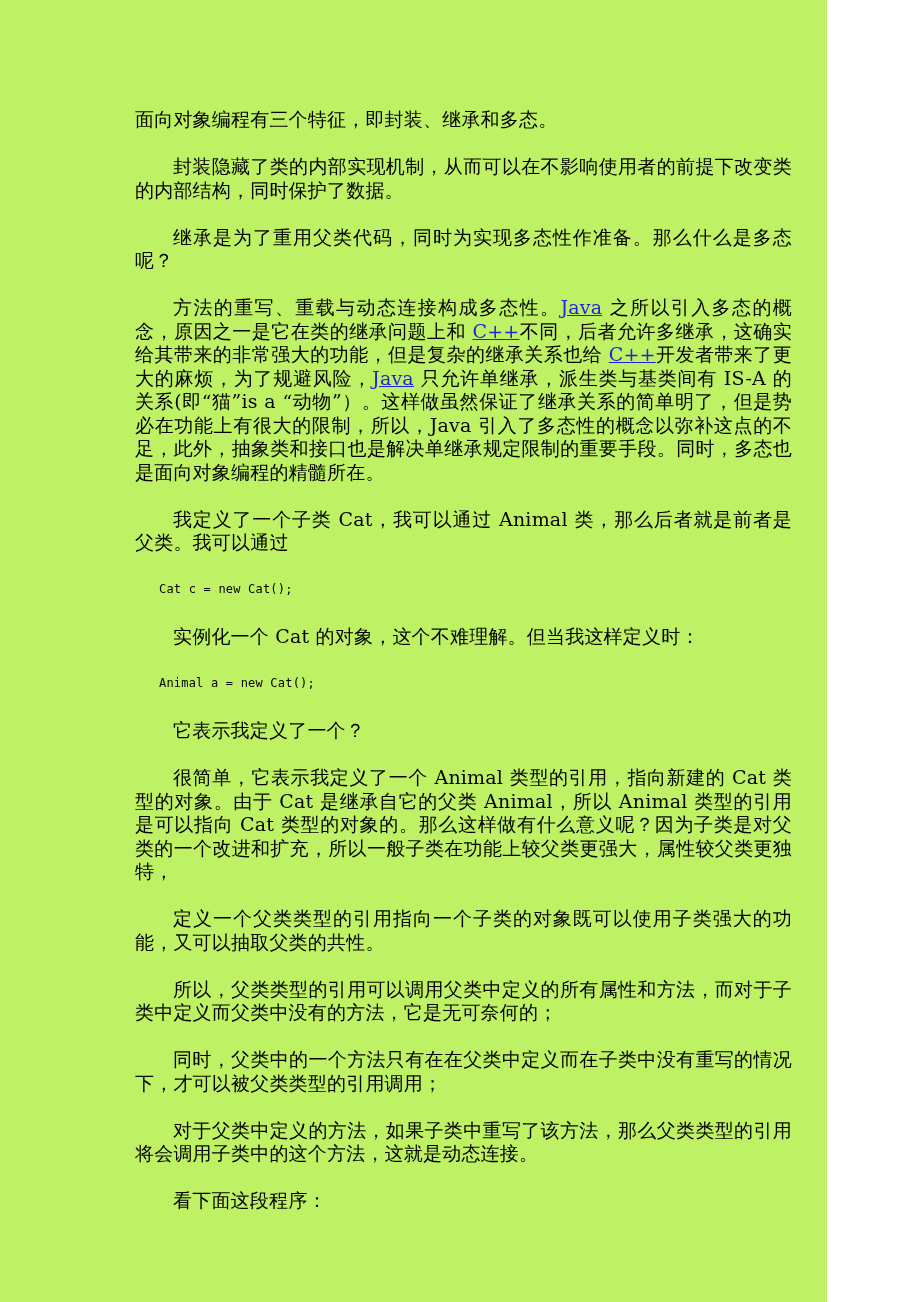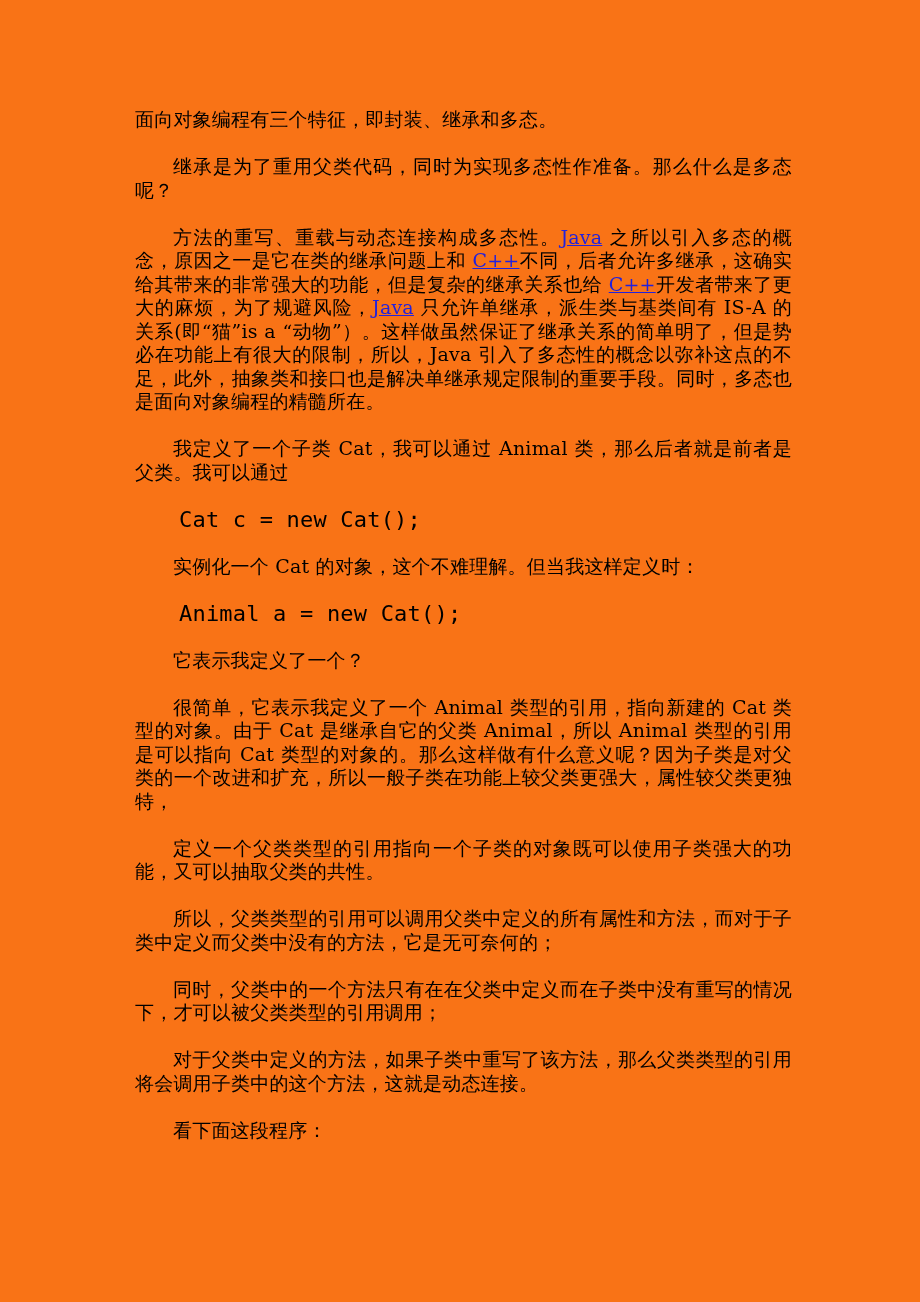--- a/index.html
+++ b/index.html
@@ -8,54 +8,55 @@
     background: #ffffff;
   }
   body {
     width: 920px;
     height: 1302px;
     overflow: hidden;
     font-family: "DejaVu Serif", "Liberation Serif", serif;
   }
   .page {
     box-sizing: border-box;
-    width: 920px;
+    width: 827px;
     height: 1302px;
     padding: 108px 130px 0 135px;
-    background: #f97316;
+    background: #bef264;
   }
   .content {
     width: 657px;
   }
   .content p {
     margin: 0 0 23.5px 0;
     font-size: 19px;
     line-height: 23.5px;
     color: #000000;
     text-align: justify;
     letter-spacing: 0.2px;
   }
   .content p.indent {
     text-indent: 2em;
   }
   .content p.code {
     font-family: "DejaVu Sans Mono", "Liberation Mono", monospace;
-    font-size: 22px;
+    font-size: 12px;
     text-align: left;
   }
   .content a {
     cursor: pointer;
   }
 </style>
 </head>
 <body>
 
 <div class="page">
   <div class="content" id="doc-content">
       <p class=""><span>面向对象编程有三个特征，即封装、继承和多态。</span></p>
+      <p class="indent"><span>封装隐藏了类的内部实现机制，从而可以在不影响使用者的前提下改变类的内部结构，同时保护了数据。</span></p>
       <p class="indent"><span>继承是为了重用父类代码，同时为实现多态性作准备。那么什么是多态呢？</span></p>
       <p class="indent"><span>方法的重写、重载与动态连接构成多态性。</span><a href="#" style="color: rgb(34, 34, 221);">Java</a><span> 之所以引入多态的概念，原因之一是它在类的继承问题上和 </span><a href="#" style="color: rgb(34, 34, 221);">C++</a><span>不同，后者允许多继承，这确实给其带来的非常强大的功能，但是复杂的继承关系也给 </span><a href="#" style="color: rgb(34, 34, 221);">C++</a><span>开发者带来了更大的麻烦，为了规避风险，</span><a href="#" style="color: rgb(34, 34, 221);">Java</a><span> 只允许单继承，派生类与基类间有 IS-A 的关系(即“猫”is a “动物”）。这样做虽然保证了继承关系的简单明了，但是势必在功能上有很大的限制，所以，Java 引入了多态性的概念以弥补这点的不足，此外，抽象类和接口也是解决单继承规定限制的重要手段。同时，多态也是面向对象编程的精髓所在。</span></p>
       <p class="indent"><span>我定义了一个子类 Cat，我可以通过 Animal 类，那么后者就是前者是父类。我可以通过</span></p>
       <p class="code indent"><span>Cat c = new Cat();</span></p>
       <p class="indent"><span>实例化一个 Cat 的对象，这个不难理解。但当我这样定义时：</span></p>
       <p class="code indent"><span>Animal a = new Cat();</span></p>
       <p class="indent"><span>它表示我定义了一个？</span></p>
       <p class="indent"><span>很简单，它表示我定义了一个 Animal 类型的引用，指向新建的 Cat 类型的对象。由于 Cat 是继承自它的父类 Animal，所以 Animal 类型的引用是可以指向 Cat 类型的对象的。那么这样做有什么意义呢？因为子类是对父类的一个改进和扩充，所以一般子类在功能上较父类更强大，属性较父类更独特，</span></p>
       <p class="indent"><span>定义一个父类类型的引用指向一个子类的对象既可以使用子类强大的功能，又可以抽取父类的共性。</span></p>
       <p class="indent"><span>所以，父类类型的引用可以调用父类中定义的所有属性和方法，而对于子类中定义而父类中没有的方法，它是无可奈何的；</span></p>

